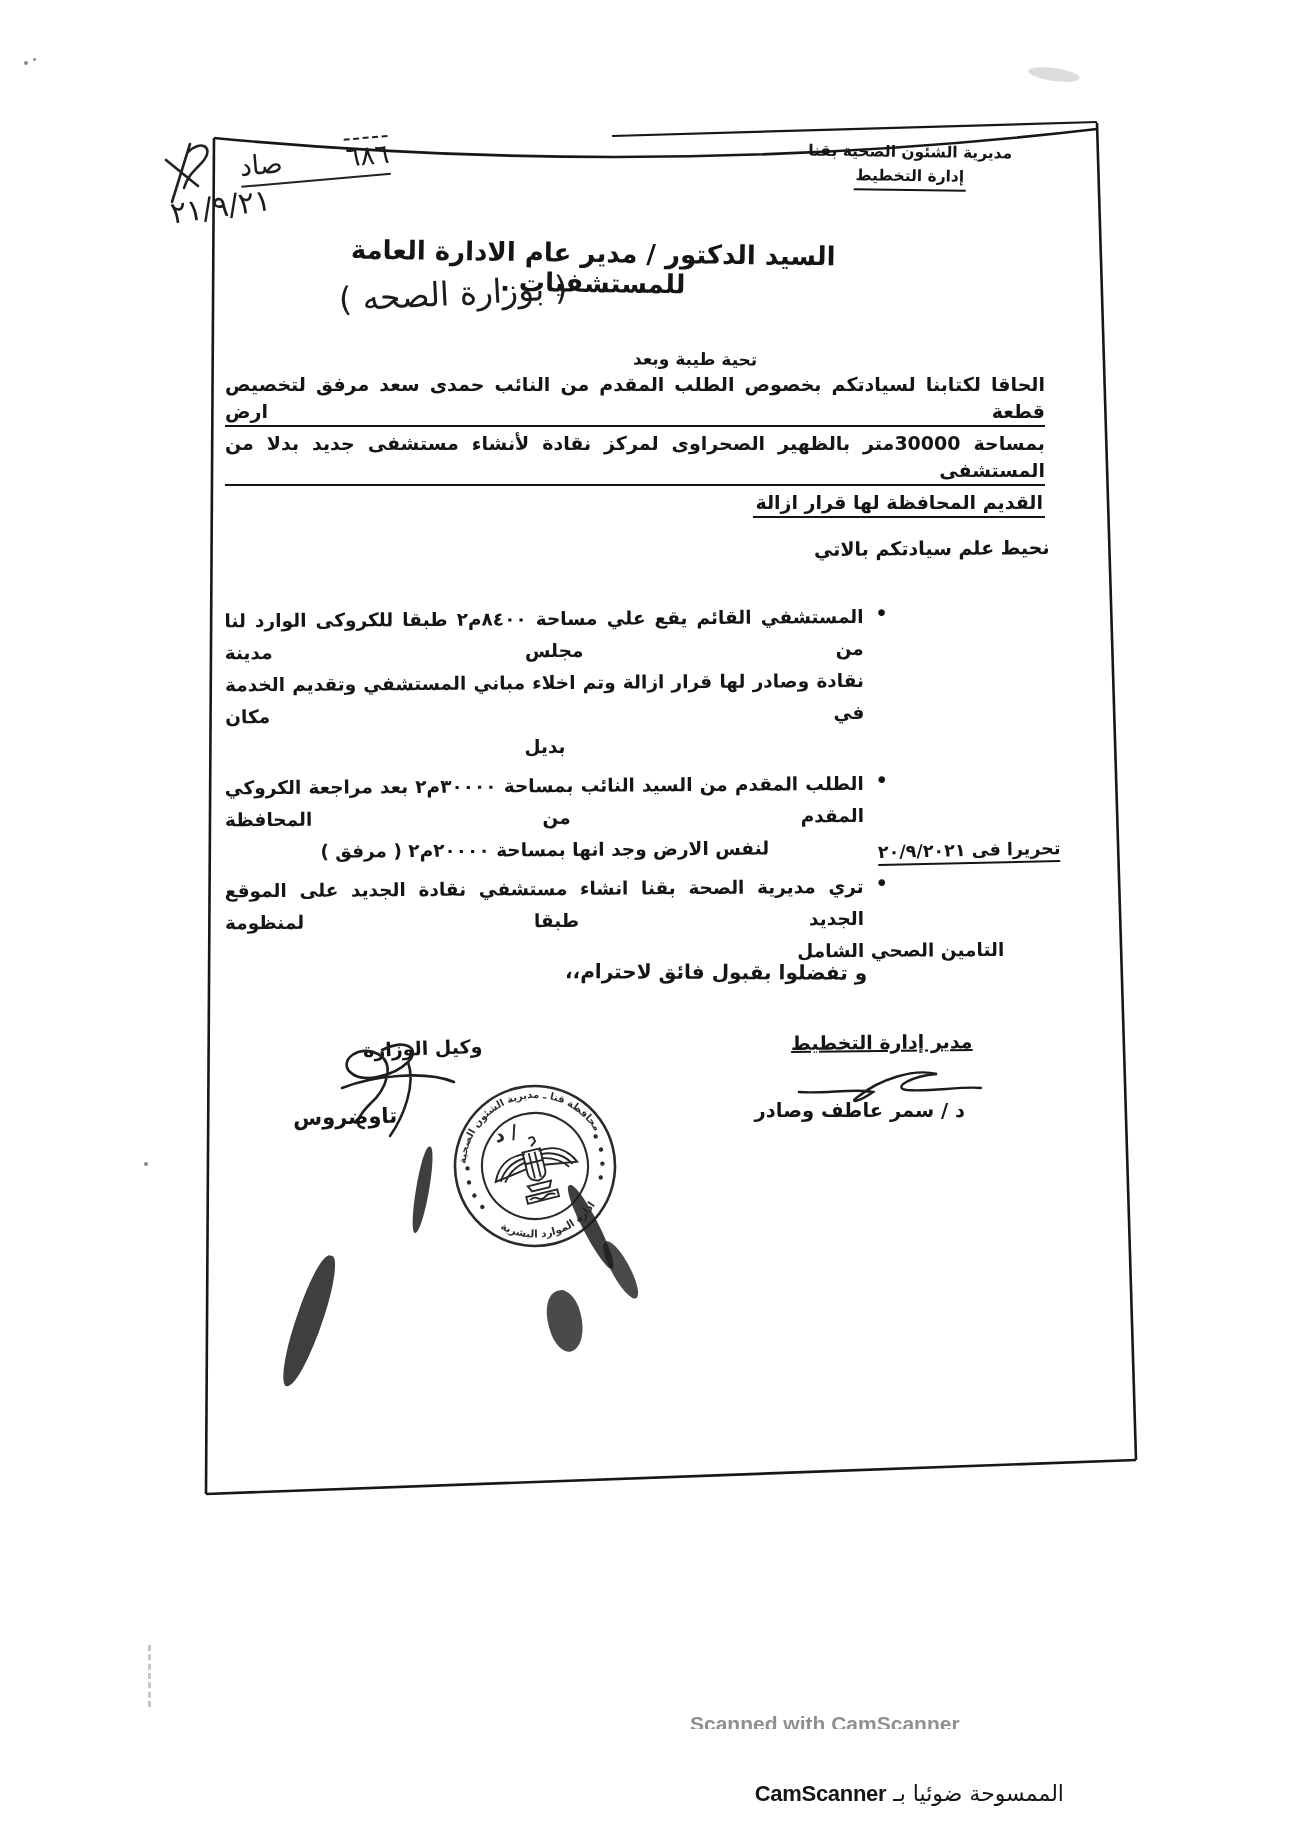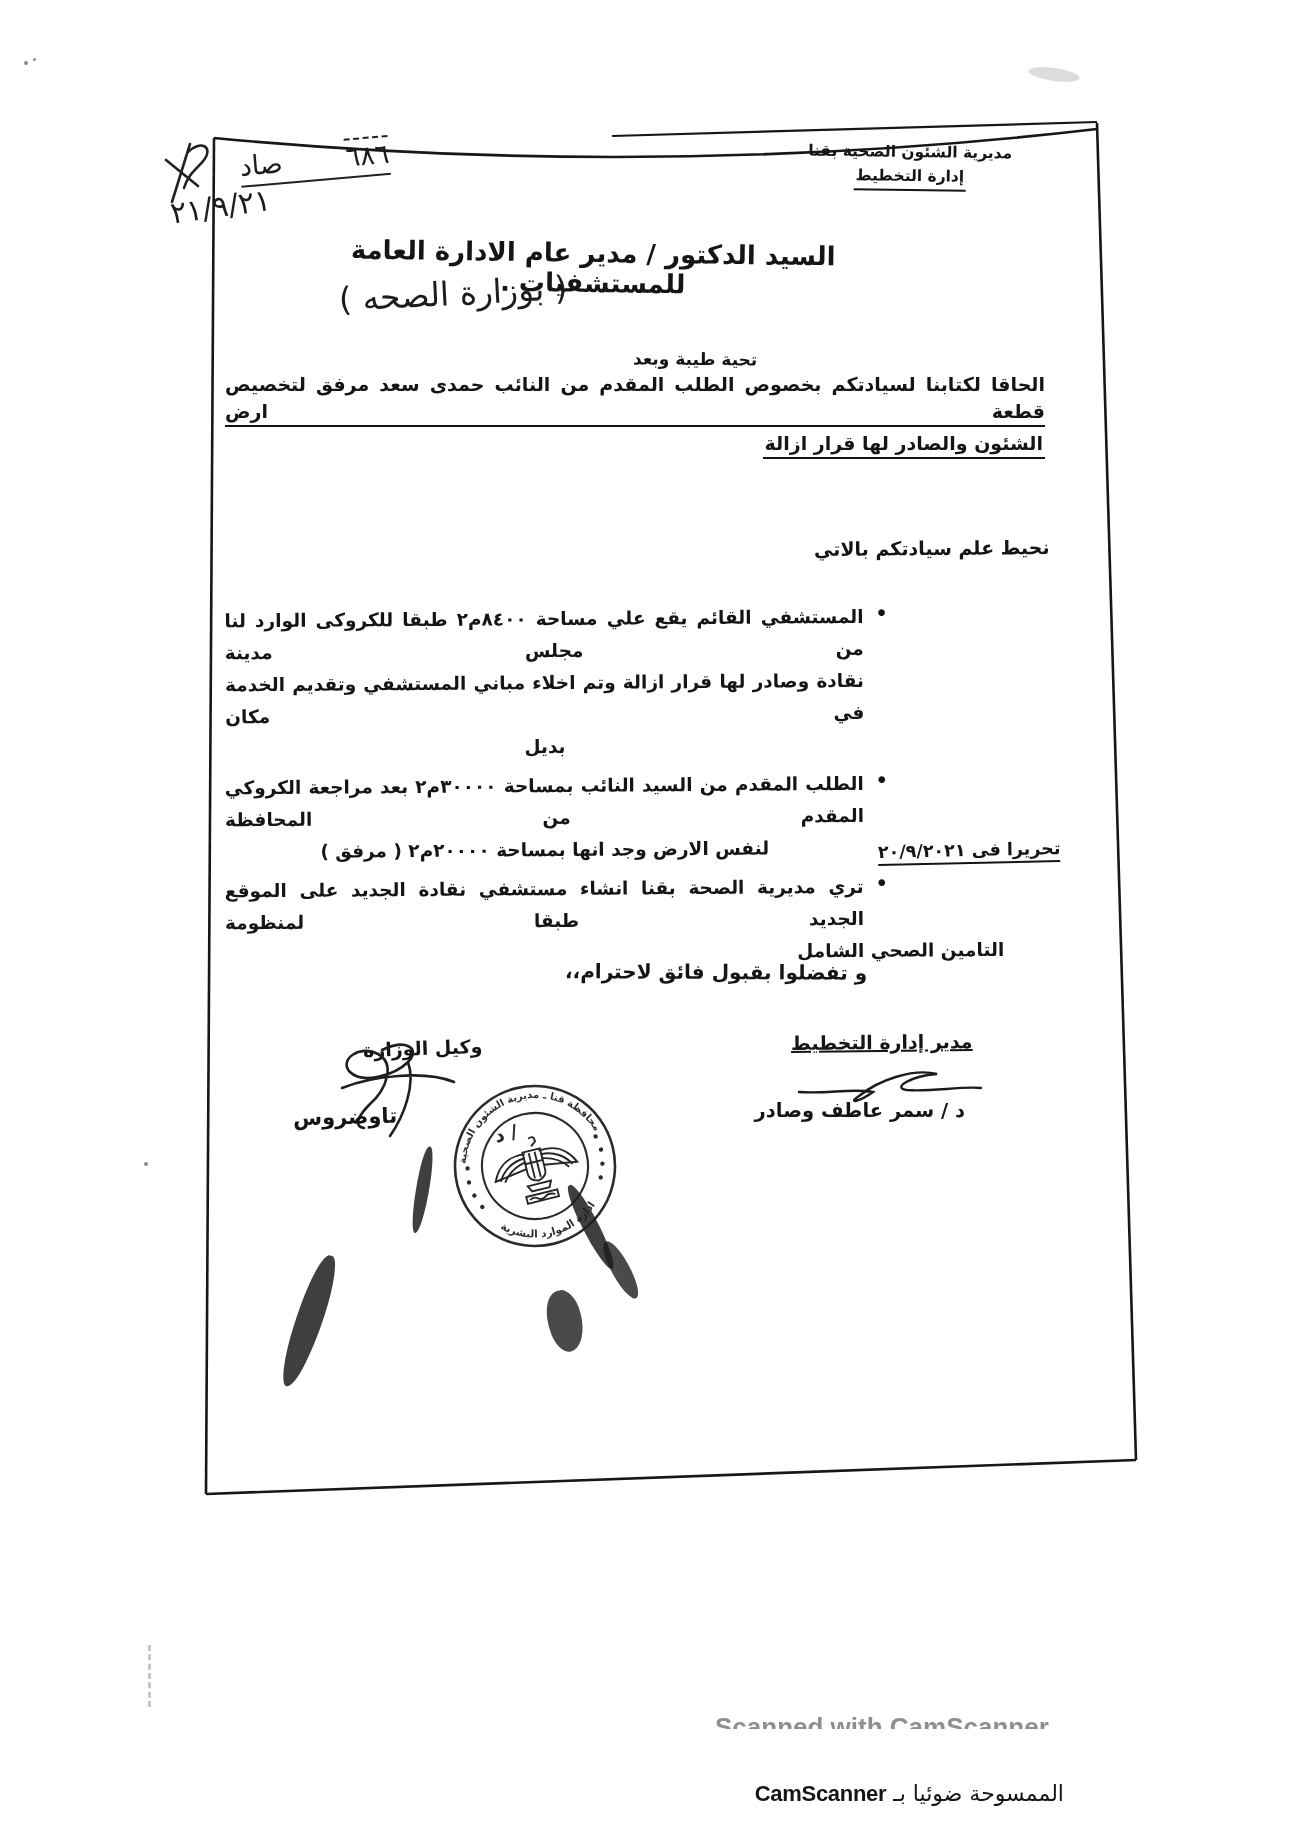--- a/index.html
+++ b/index.html
@@ -48,21 +48,21 @@
   .sig-title-right { right:317px; top:1031px; font-size:19px; font-weight:800;
     text-decoration:underline; text-decoration-thickness:1.5px; transform:rotate(-0.6deg); }
   .sig-name-right { right:325px; top:1099px; font-size:19.5px; font-weight:800; }
   .sig-title-left { left:363px; top:1037px; font-size:19px; font-weight:800; transform:rotate(-2deg); }
   .sig-name-left { left:293px; top:1105px; font-size:21px; font-weight:800; transform:rotate(-1.5deg); }
   
   .stamp { left:425px; top:1056px; transform:rotate(-14deg); opacity:.93; }
   .smudge { position:absolute; background:#1d1d1d; border-radius:52% 44% 58% 46%; opacity:.85; }
   
   .scan-partial { left:690px; top:1712px; width:340px; height:17px; overflow:hidden;
-    color:#8f8f8f; font-family:"Liberation Sans", sans-serif; font-size:26px; font-weight:700;margin-left:25px; }
+    color:#8f8f8f; font-family:"Liberation Sans", sans-serif; font-size:21px; font-weight:700; }
   .footer { right:226px; top:1781px; font-size:22px; direction:rtl; }
   .footer .brand { font-family:"Liberation Sans", sans-serif; font-weight:800;
     letter-spacing:-0.3px; direction:ltr; unicode-bidi:embed; }
   .dot { position:absolute; background:#8a8a8a; border-radius:50%; }
   .tr-smudge { left:1028px; top:68px; width:52px; height:13px; background:#dcdcdc;
     border-radius:50%; transform:rotate(8deg); }
   .bl-dash { left:148px; top:1645px; height:62px; width:0;
     border-left:3px dashed #9a9a9a; opacity:.55; }
 </style>
 </head>
@@ -101,21 +101,22 @@
   <div class="abs hw hw-date">٢١/٩/٢١</div>
 
   <div class="abs title rtl">السيد الدكتور / مدير عام الادارة العامة للمستشفيات .</div>
 
   <div class="abs hw hw-ministry rtl">( بوزارة الصحه )</div>
 
   <div class="abs greeting rtl">تحية طيبة وبعد</div>
 
   <div class="abs intro rtl">
     <div class="line">الحاقا لكتابنا لسيادتكم بخصوص الطلب المقدم من  النائب  حمدى سعد مرفق لتخصيص قطعة ارض</div>
-    <div class="line short">الشئون والصادر لها قرار ازالة</div>
+    <div class="line">بمساحة 30000متر بالظهير الصحراوى لمركز نقادة لأنشاء مستشفى جديد بدلا من المستشفى</div>
+    <div class="line short">القديم المحافظة لها قرار ازالة</div>
   </div>
 
   <div class="abs lead-in rtl">نحيط علم سيادتكم بالاتي</div>
 
   <div class="abs bullets rtl">
     <div class="bullet">
       <span class="bullet-marker">•</span>
       <div class="b-line">المستشفي القائم يقع علي  مساحة ٨٤٠٠م٢ طبقا للكروكى الوارد لنا من مجلس مدينة</div>
       <div class="b-line">نقادة وصادر لها قرار ازالة وتم اخلاء مباني المستشفي   وتقديم الخدمة في مكان</div>
       <div class="b-line center">بديل</div>

